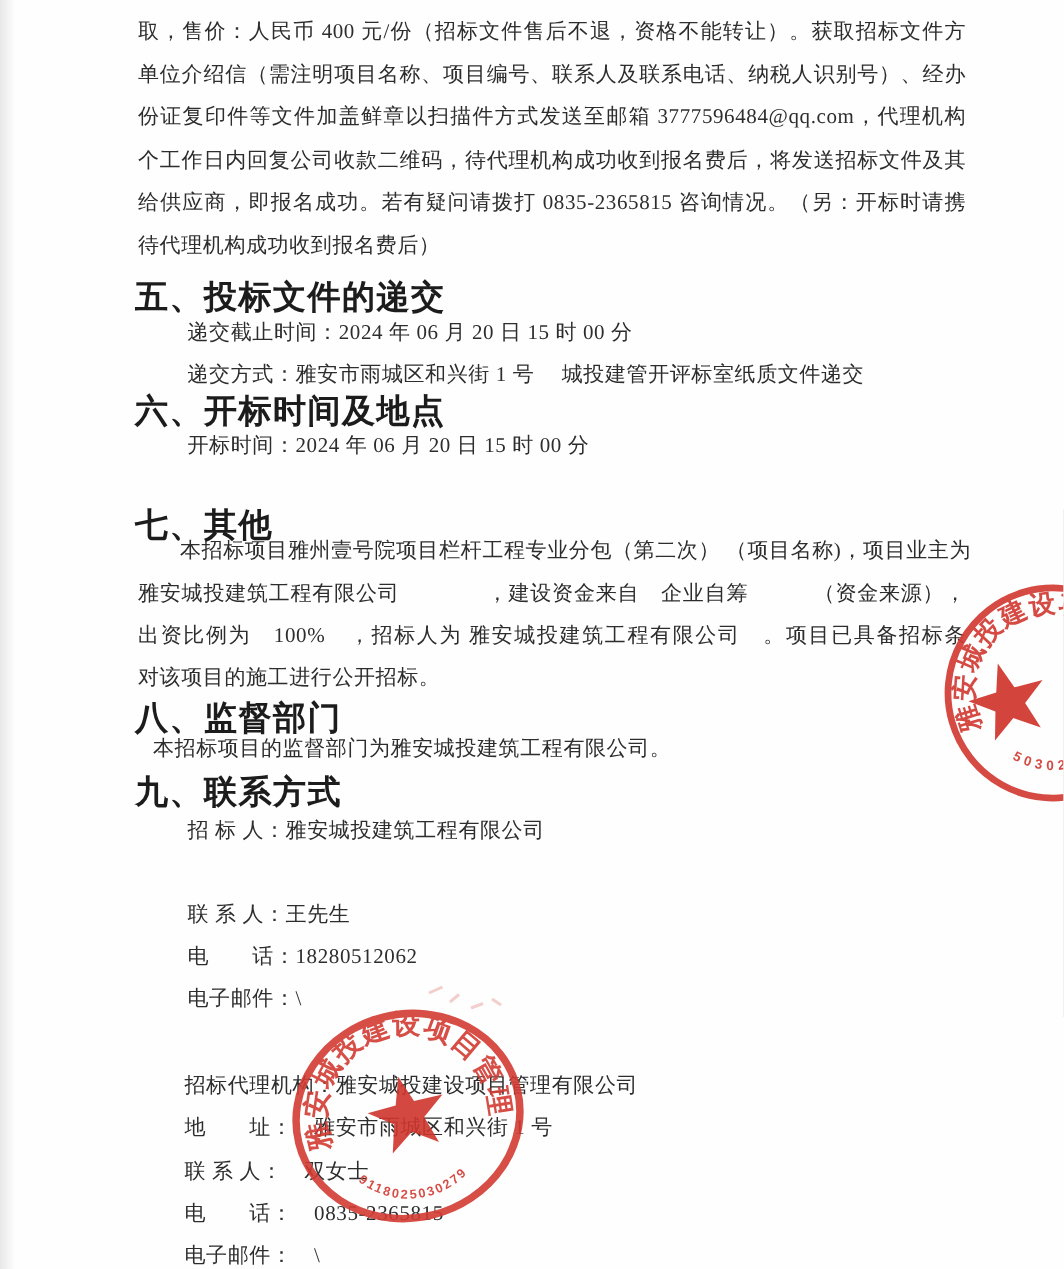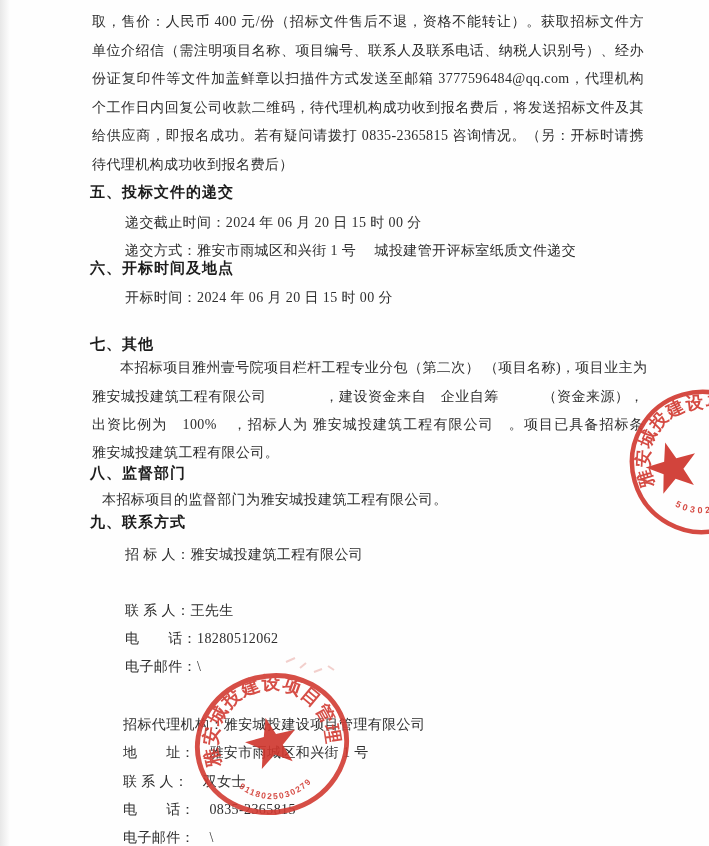--- a/index.html
+++ b/index.html
@@ -29,21 +29,21 @@
     white-space:normal;
     text-align:justify;
     text-align-last:justify;
     overflow:hidden;
     height:20px;
   }
   .heading{
     position:absolute;
     font-family:"Liberation Sans","DejaVu Sans",sans-serif;
     font-weight:bold;
-    font-size:15px;
+    font-size:22px;
     letter-spacing:1px;
     color:#1c1c1c;
     white-space:nowrap;
   }
   .stamp{position:absolute;pointer-events:none;}
   .stamp text{
     font-family:"Liberation Sans","DejaVu Sans",sans-serif;
     font-weight:bold;
   }
   .smudge{position:absolute;pointer-events:none;opacity:.55;}
@@ -65,21 +65,21 @@
   <div class="line" style="left:125px;top:213px">递交截止时间：2024 年 06 月 20 日  15 时 00 分</div>
   <div class="line" style="left:125px;top:241px">递交方式：雅安市雨城区和兴街 1 号　 城投建管开评标室纸质文件递交</div>
 
   <div class="heading" style="left:90px;top:259px">六、开标时间及地点</div>
   <div class="line" style="left:125px;top:288px">开标时间：2024 年 06 月 20 日  15 时 00 分</div>
 
   <div class="heading" style="left:90px;top:335px">七、其他</div>
   <div class="line" style="left:120px;top:358px">本招标项目雅州壹号院项目栏杆工程专业分包（第二次） （项目名称)，项目业主为</div>
   <div class="line j" style="left:92px;top:387px;width:552px">雅安城投建筑工程有限公司　　　　，建设资金来自　企业自筹　　　（资金来源），项目</div>
   <div class="line j" style="left:92px;top:415px;width:552px">出资比例为　100%　，招标人为 雅安城投建筑工程有限公司　。项目已具备招标条件，现</div>
-  <div class="line" style="left:92px;top:443px">雅安城投建筑工程有限公司。</div>
+  <div class="line" style="left:92px;top:443px">对该项目的施工进行公开招标。</div>
 
   <div class="heading" style="left:90px;top:464px">八、监督部门</div>
   <div class="line" style="left:102px;top:490px">本招标项目的监督部门为雅安城投建筑工程有限公司。</div>
 
   <div class="heading" style="left:90px;top:513px">九、联系方式</div>
   <div class="line" style="left:125px;top:545px">招 标 人：雅安城投建筑工程有限公司</div>
   <div class="line" style="left:125px;top:601px">联 系 人：王先生</div>
   <div class="line" style="left:125px;top:629px">电　　话：18280512062</div>
   <div class="line" style="left:125px;top:657px">电子邮件：\</div>
 

